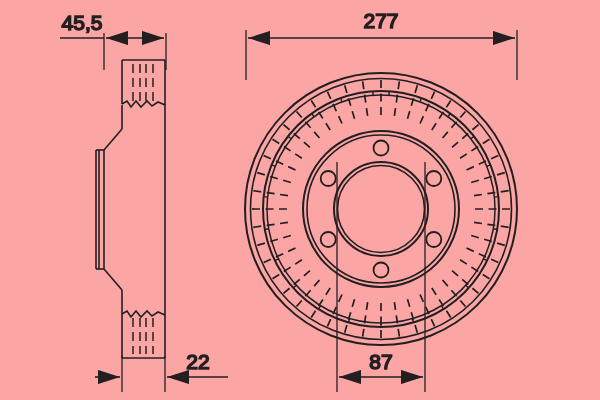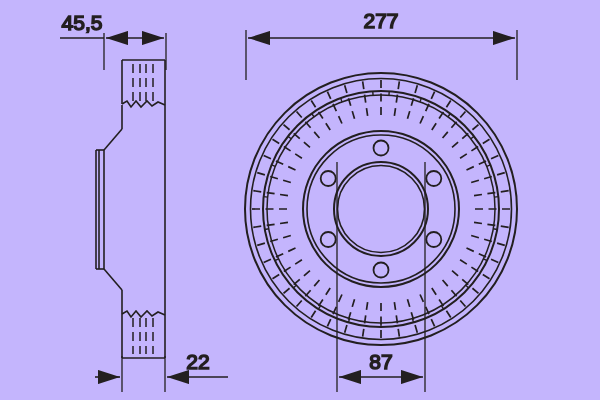--- a/index.html
+++ b/index.html
@@ -1,18 +1,18 @@
 <!DOCTYPE html>
 <html><head>
 <meta charset="utf-8">
 <style>
   html,body{margin:0;padding:0;background:#ffffff;}
   body{width:600px;height:400px;overflow:hidden;
        font-family:"Liberation Sans",sans-serif;}
-  #stage{position:relative;width:600px;height:400px;background:#c4b5fd;text-decoration:underline;}
+  #stage{position:relative;width:600px;height:400px;background:#fca5a5;text-decoration:underline;}
   #stage svg{display:block;}
   .dimtext{font-family:"Liberation Sans",sans-serif;font-size:21px;fill:#231f20;}
 </style>
 </head>
 <body>
 
 <div id="stage">
   <svg width="600" height="400" viewBox="0 0 600 400">
 
     <defs>

